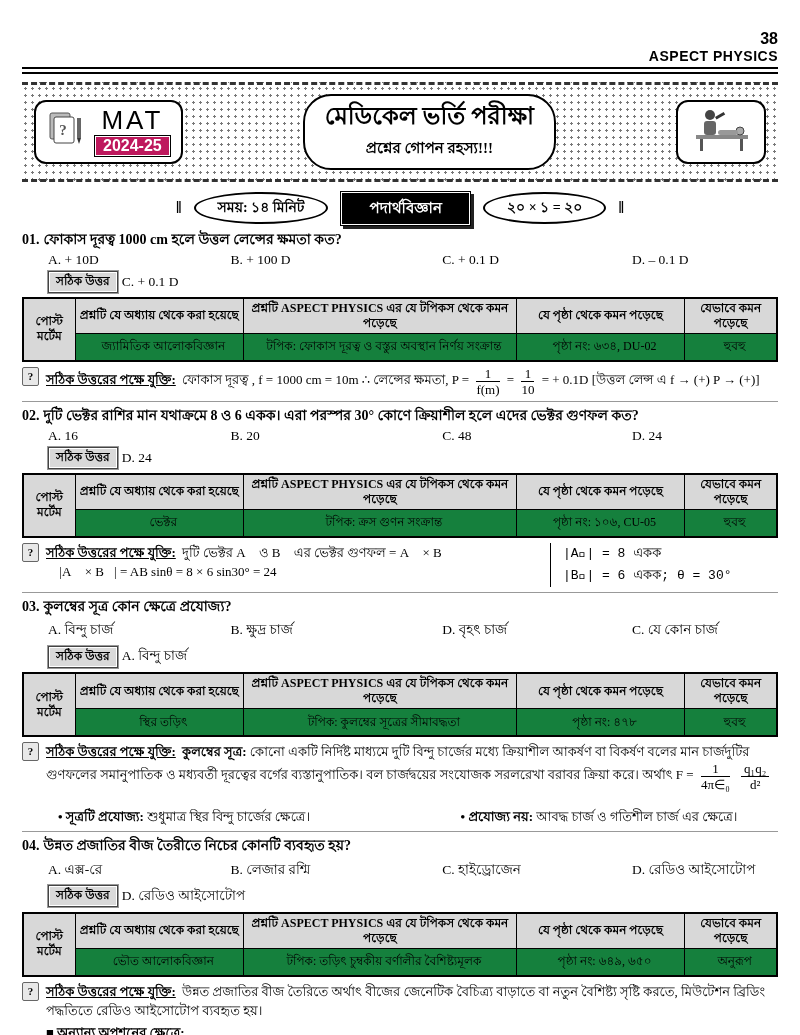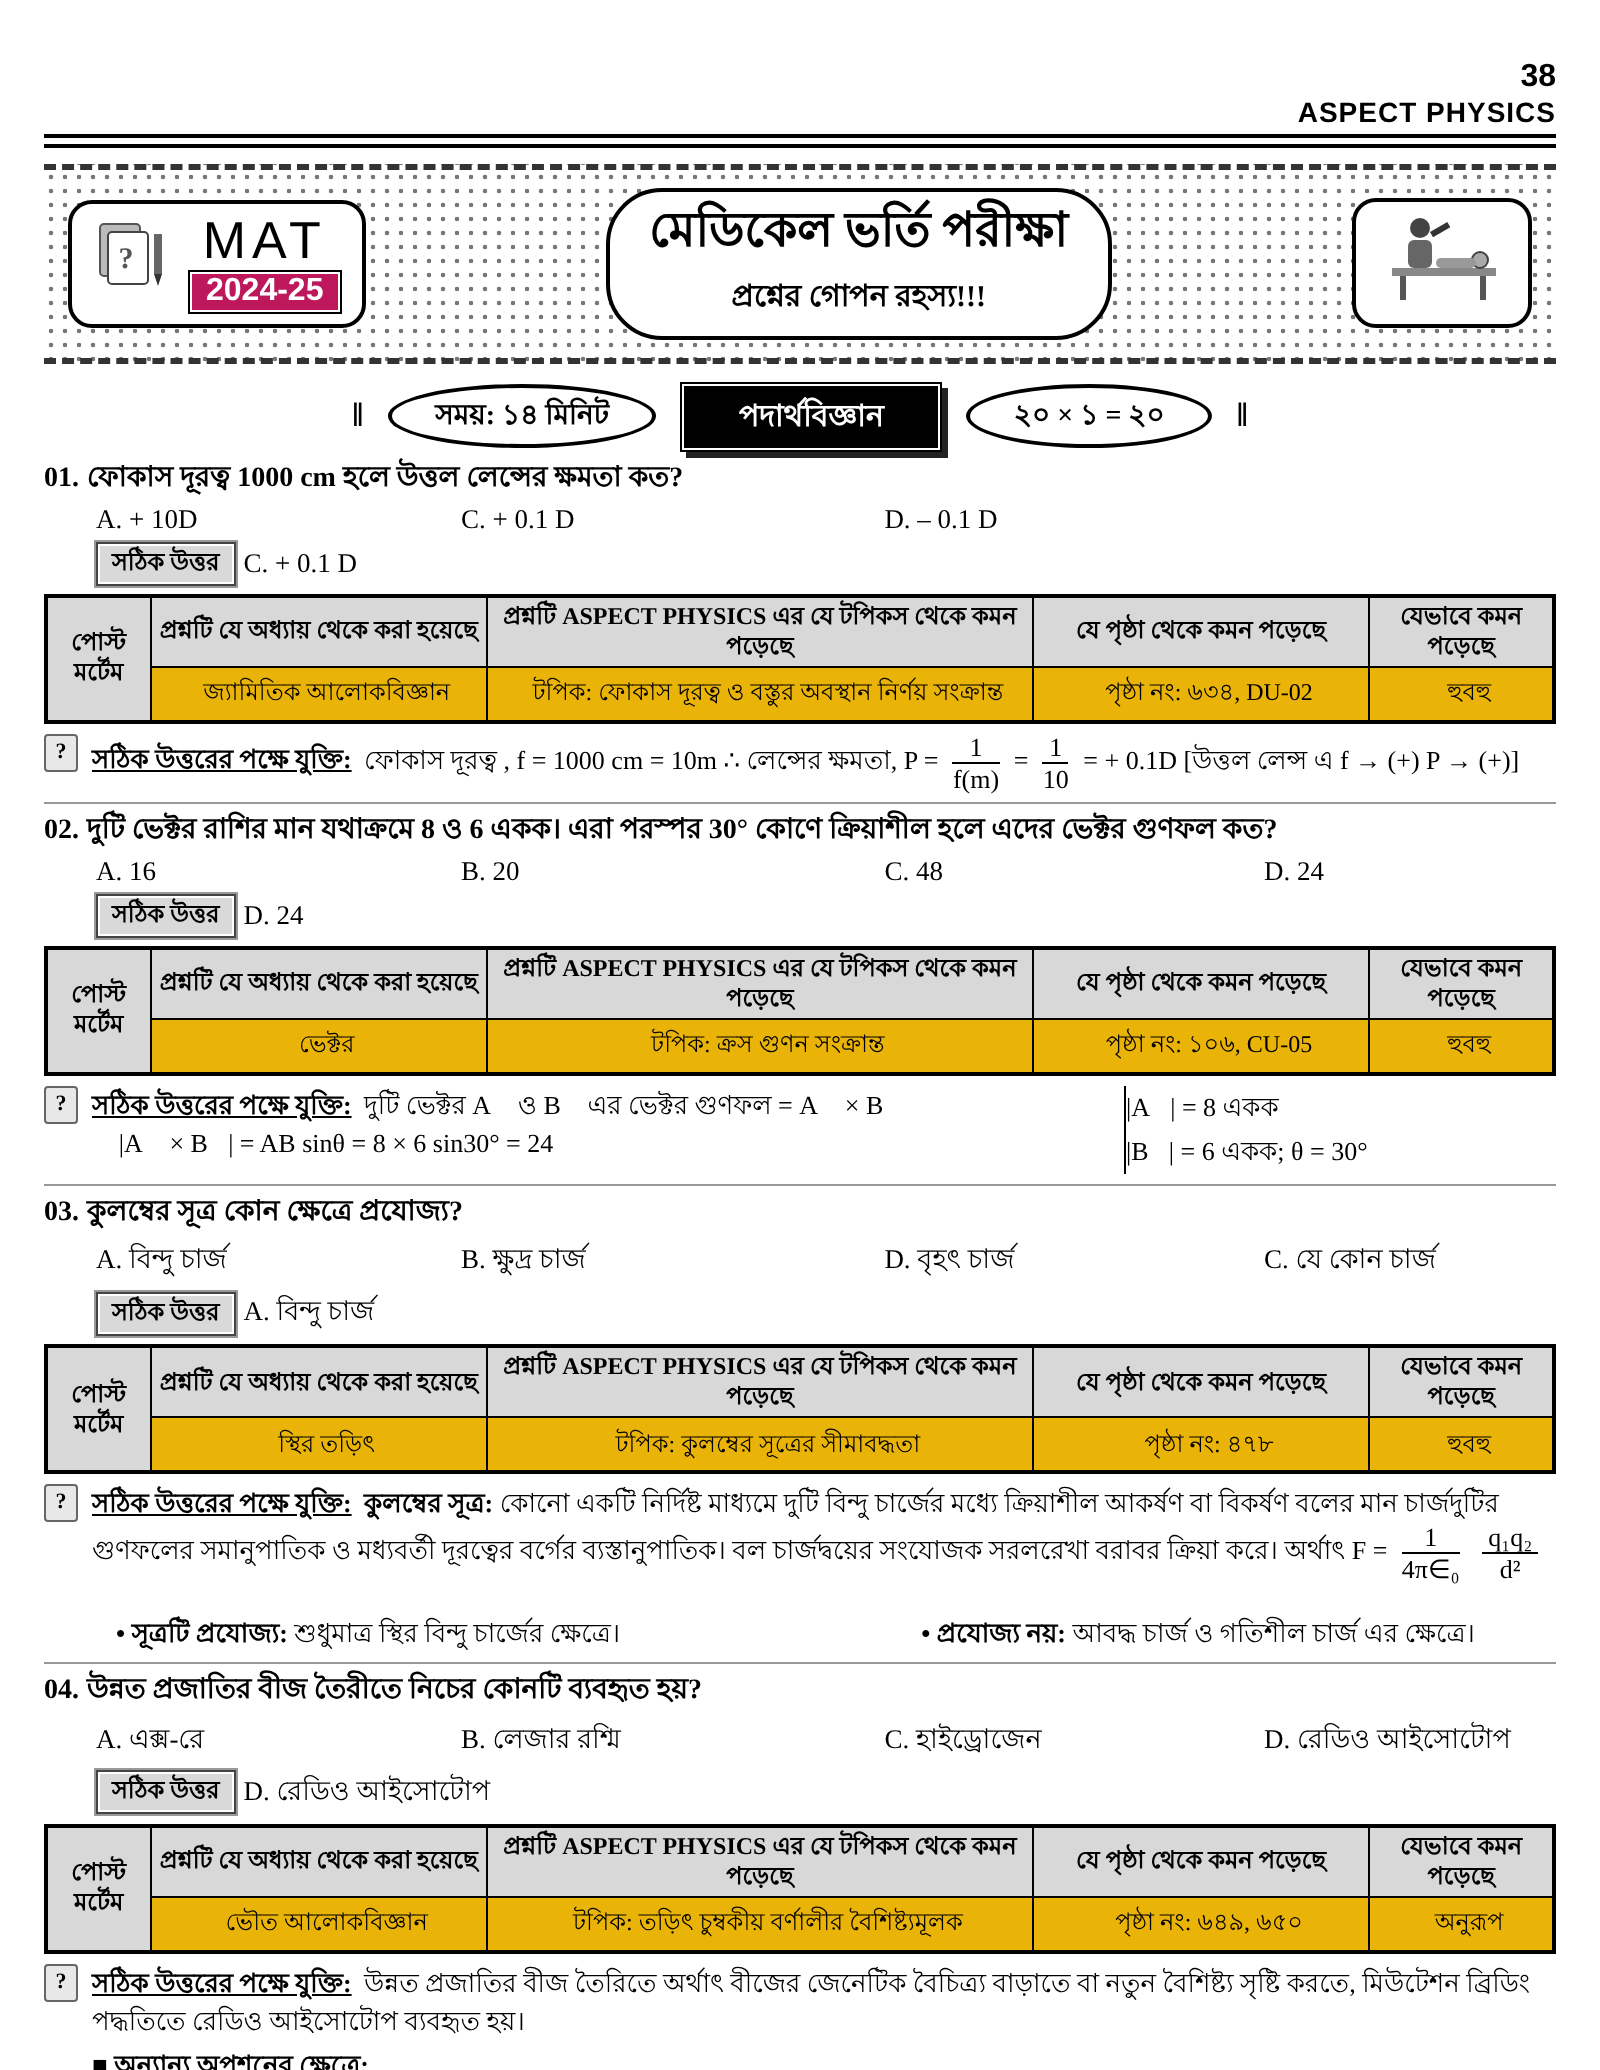--- a/index.html
+++ b/index.html
@@ -45,36 +45,36 @@
   .q-num{margin-right:4px;}
   .options{display:grid;grid-template-columns:25% 29% 26% 20%;padding-left:26px;font-size:13.5px;margin-top:3px;}
   .answer-line{margin:3px 0 4px 26px;display:flex;align-items:center;gap:4px;font-size:13.5px;}
   .answer-badge{border:1px solid #444;background:#d9d9d9;box-shadow:inset 0 0 0 1px #fff,0 0 0 1px #999;
     padding:0 7px;font-weight:bold;font-size:12px;}
 
   table.pm-table{width:100%;border-collapse:collapse;border:2px solid #000;table-layout:fixed;font-size:12px;}
   .pm-table th,.pm-table td{border:1px solid #000;padding:2px 4px;text-align:center;vertical-align:middle;line-height:1.25;}
   .pm-table th{background:#d8d8d8;font-weight:bold;}
   .pm-label{background:#d8d8d8;font-weight:bold;width:50px;font-size:12px;}
-  .pm-data td{background:#eab308;height:22px;padding-left:12px;}
+  .pm-data td{background:#15803d;height:22px;padding-left:12px;}
 
   .just{display:flex;gap:7px;margin-top:5px;font-size:13px;align-items:flex-start;
     padding-bottom:5px;border-bottom:1px solid #999;}
   .just-icon{flex:0 0 auto;width:15px;height:17px;border:1px solid #666;background:#e8e8e8;
     font-weight:bold;font-size:11px;text-align:center;line-height:17px;border-radius:2px;}
   .just-label{font-weight:bold;text-decoration:underline;margin-right:3px;}
   .just-body{flex:1 1 auto;line-height:1.5;}
 
   .frac{display:inline-block;text-align:center;vertical-align:middle;margin:0 4px;line-height:1;}
   .frac .num{display:block;border-bottom:1px solid #000;padding:0 3px 1px;}
   .frac .den{display:block;padding-top:1px;}
 
   .q2-flex{display:flex;width:100%;}
   .q2-left{flex:1 1 auto;}
-  .q2-side{flex:0 0 215px;border-left:1.5px solid #000;margin-left:2px;line-height:1.7;}
+  .q2-side{flex:0 0 215px;border-left:1.5px solid #000;padding-left:12px;margin-left:2px;line-height:1.7;font-family:Liberation Mono, monospace;}
 
   .bullets2{display:grid;grid-template-columns:55% 45%;margin-top:3px;}
   .bullet::before{content:"•  ";font-weight:bold;}
   .bullet{padding-left:12px;margin-top:13px;}
   .subhead{font-weight:bold;margin-top:2px;}
   .blead{font-weight:bold;}
 </style>
 </head>
 <body>
 
@@ -129,20 +129,21 @@
     <span class="pill">২০ × ১ = ২০</span>
     <span class="pipes">‖</span>
   </div>
 
   <section class="q">
     <div class="q-line">
       <span class="q-num">01.</span><span>ফোকাস দূরত্ব 1000 cm হলে উত্তল লেন্সের ক্ষমতা কত?</span>
     </div>
     <div class="options">
       <span>A. + 10D</span>
+      <span>B. + 100 D</span>
       <span>C. + 0.1 D</span>
       <span>D. – 0.1 D</span>
     </div>
     <div class="answer-line">
       <span class="answer-badge">সঠিক উত্তর</span>
       <span>C. + 0.1 D</span>
     </div>
     <table class="pm-table">
       <colgroup>
           <col style="width:52px">

